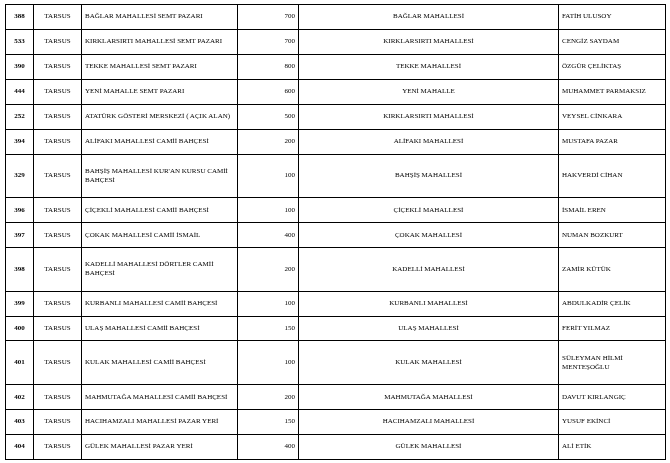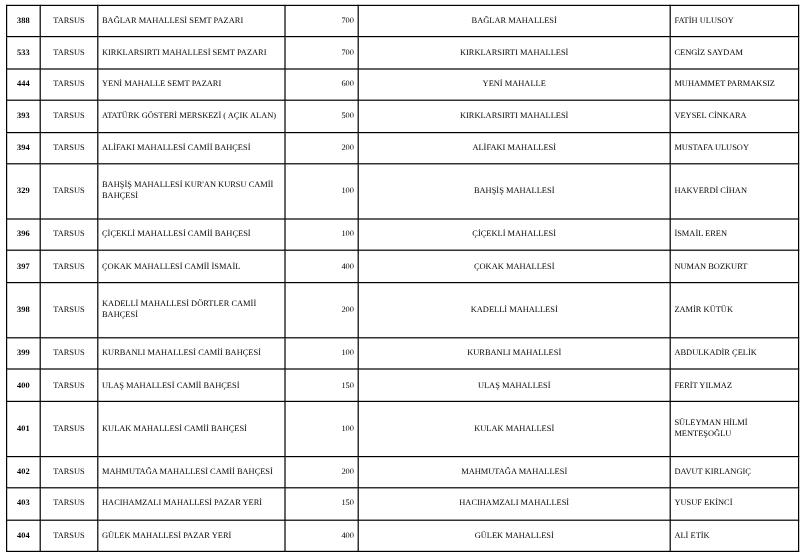--- a/index.html
+++ b/index.html
@@ -63,42 +63,50 @@
     </tr>
     <tr>
       <td class="c-no">533</td>
       <td class="c-district">TARSUS</td>
       <td class="c-venue">KIRKLARSIRTI MAHALLESİ SEMT PAZARI</td>
       <td class="c-cap">700</td>
       <td class="c-nbhd">KIRKLARSIRTI MAHALLESİ</td>
       <td class="c-official">CENGİZ SAYDAM</td>
     </tr>
     <tr>
+      <td class="c-no">390</td>
+      <td class="c-district">TARSUS</td>
+      <td class="c-venue">TEKKE MAHALLESİ SEMT PAZARI</td>
+      <td class="c-cap">800</td>
+      <td class="c-nbhd">TEKKE MAHALLESİ</td>
+      <td class="c-official">ÖZGÜR ÇELİKTAŞ</td>
+    </tr>
+    <tr>
       <td class="c-no">444</td>
       <td class="c-district">TARSUS</td>
       <td class="c-venue">YENİ MAHALLE SEMT PAZARI</td>
       <td class="c-cap">600</td>
       <td class="c-nbhd">YENİ MAHALLE</td>
       <td class="c-official">MUHAMMET PARMAKSIZ</td>
     </tr>
     <tr>
-      <td class="c-no">393</td>
+      <td class="c-no">252</td>
       <td class="c-district">TARSUS</td>
       <td class="c-venue">ATATÜRK GÖSTERİ MERSKEZİ ( AÇIK ALAN)</td>
       <td class="c-cap">500</td>
       <td class="c-nbhd">KIRKLARSIRTI MAHALLESİ</td>
       <td class="c-official">VEYSEL CİNKARA</td>
     </tr>
     <tr>
       <td class="c-no">394</td>
       <td class="c-district">TARSUS</td>
       <td class="c-venue">ALİFAKI MAHALLESİ CAMİİ BAHÇESİ</td>
       <td class="c-cap">200</td>
       <td class="c-nbhd">ALİFAKI MAHALLESİ</td>
-      <td class="c-official">MUSTAFA ULUSOY</td>
+      <td class="c-official">MUSTAFA PAZAR</td>
     </tr>
     <tr>
       <td class="c-no">329</td>
       <td class="c-district">TARSUS</td>
       <td class="c-venue">BAHŞİŞ MAHALLESİ KUR'AN KURSU CAMİİ BAHÇESİ</td>
       <td class="c-cap">100</td>
       <td class="c-nbhd">BAHŞİŞ MAHALLESİ</td>
       <td class="c-official">HAKVERDİ CİHAN</td>
     </tr>
     <tr>

